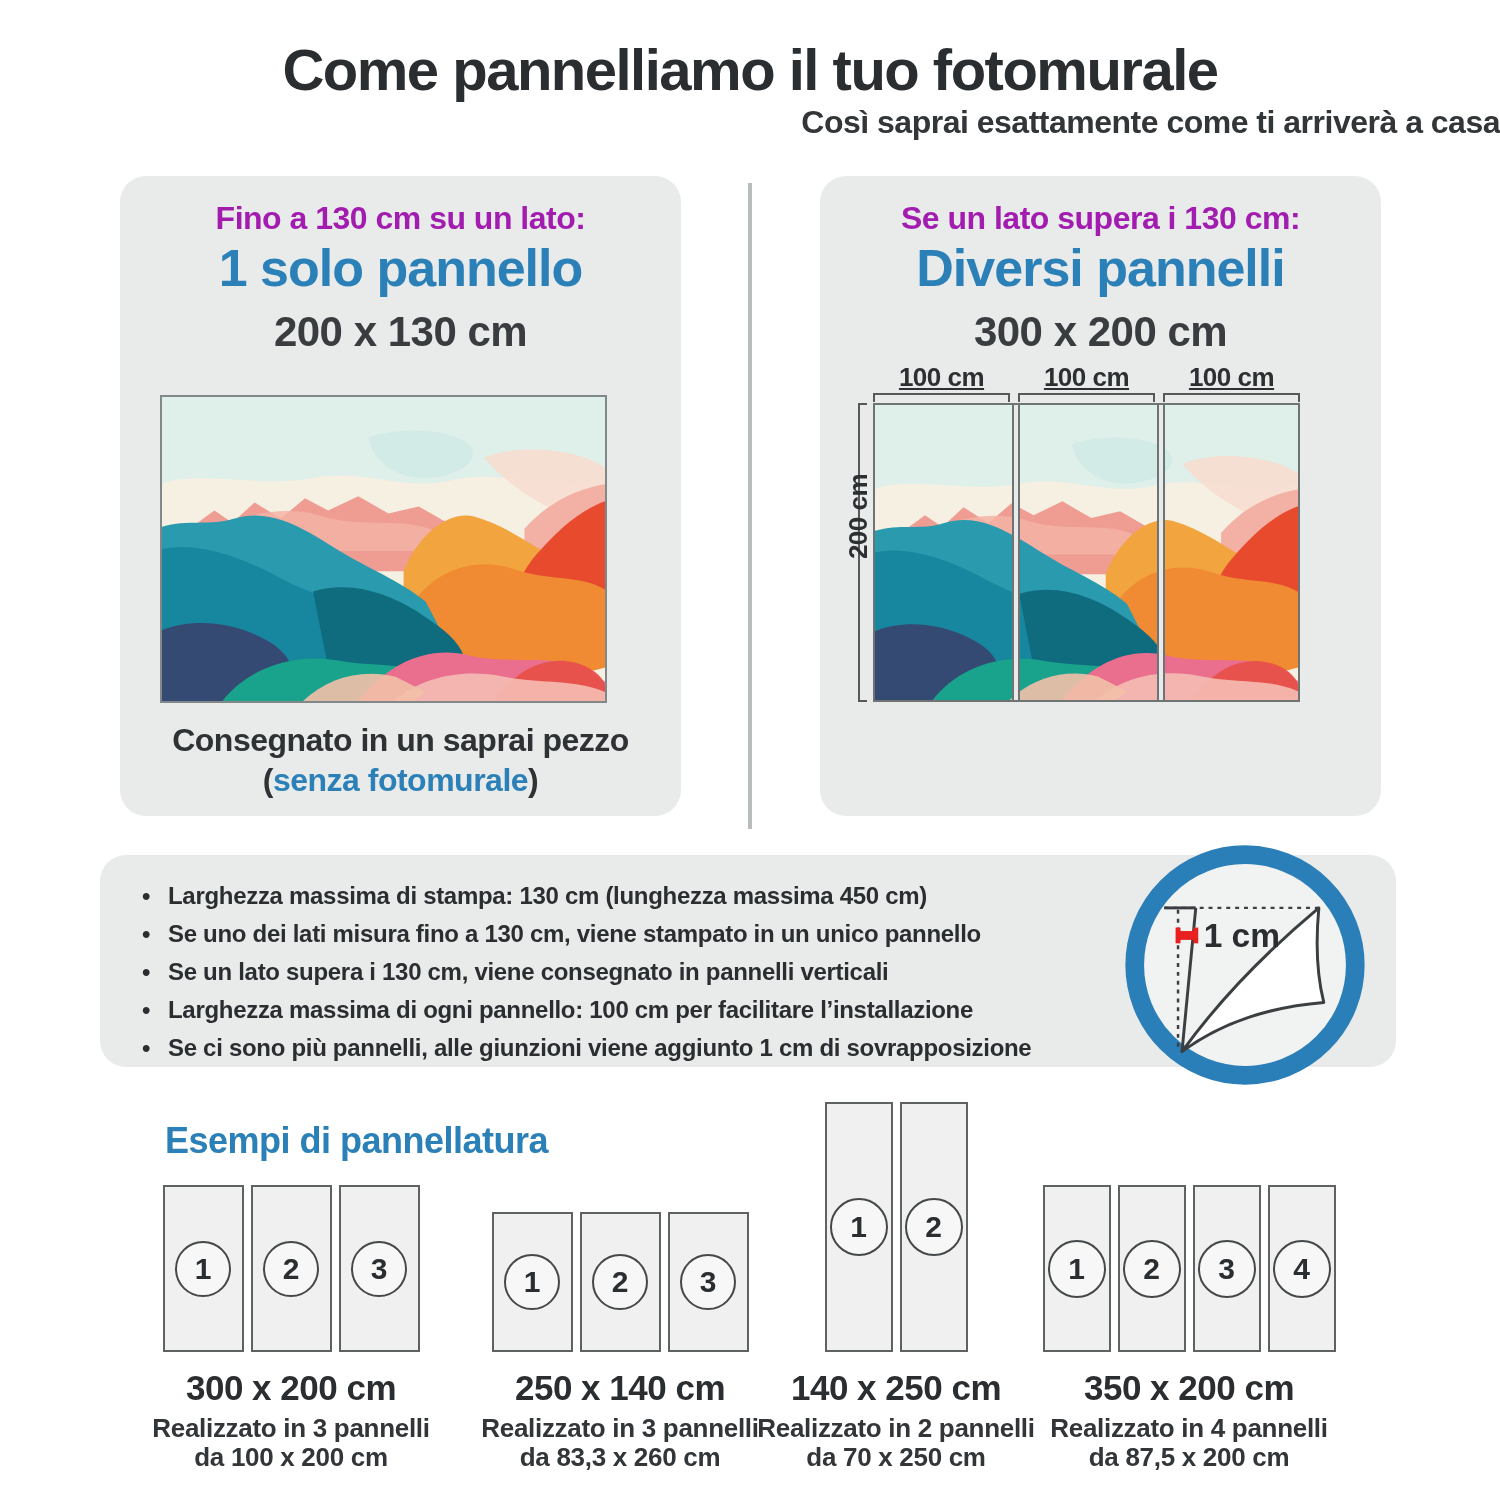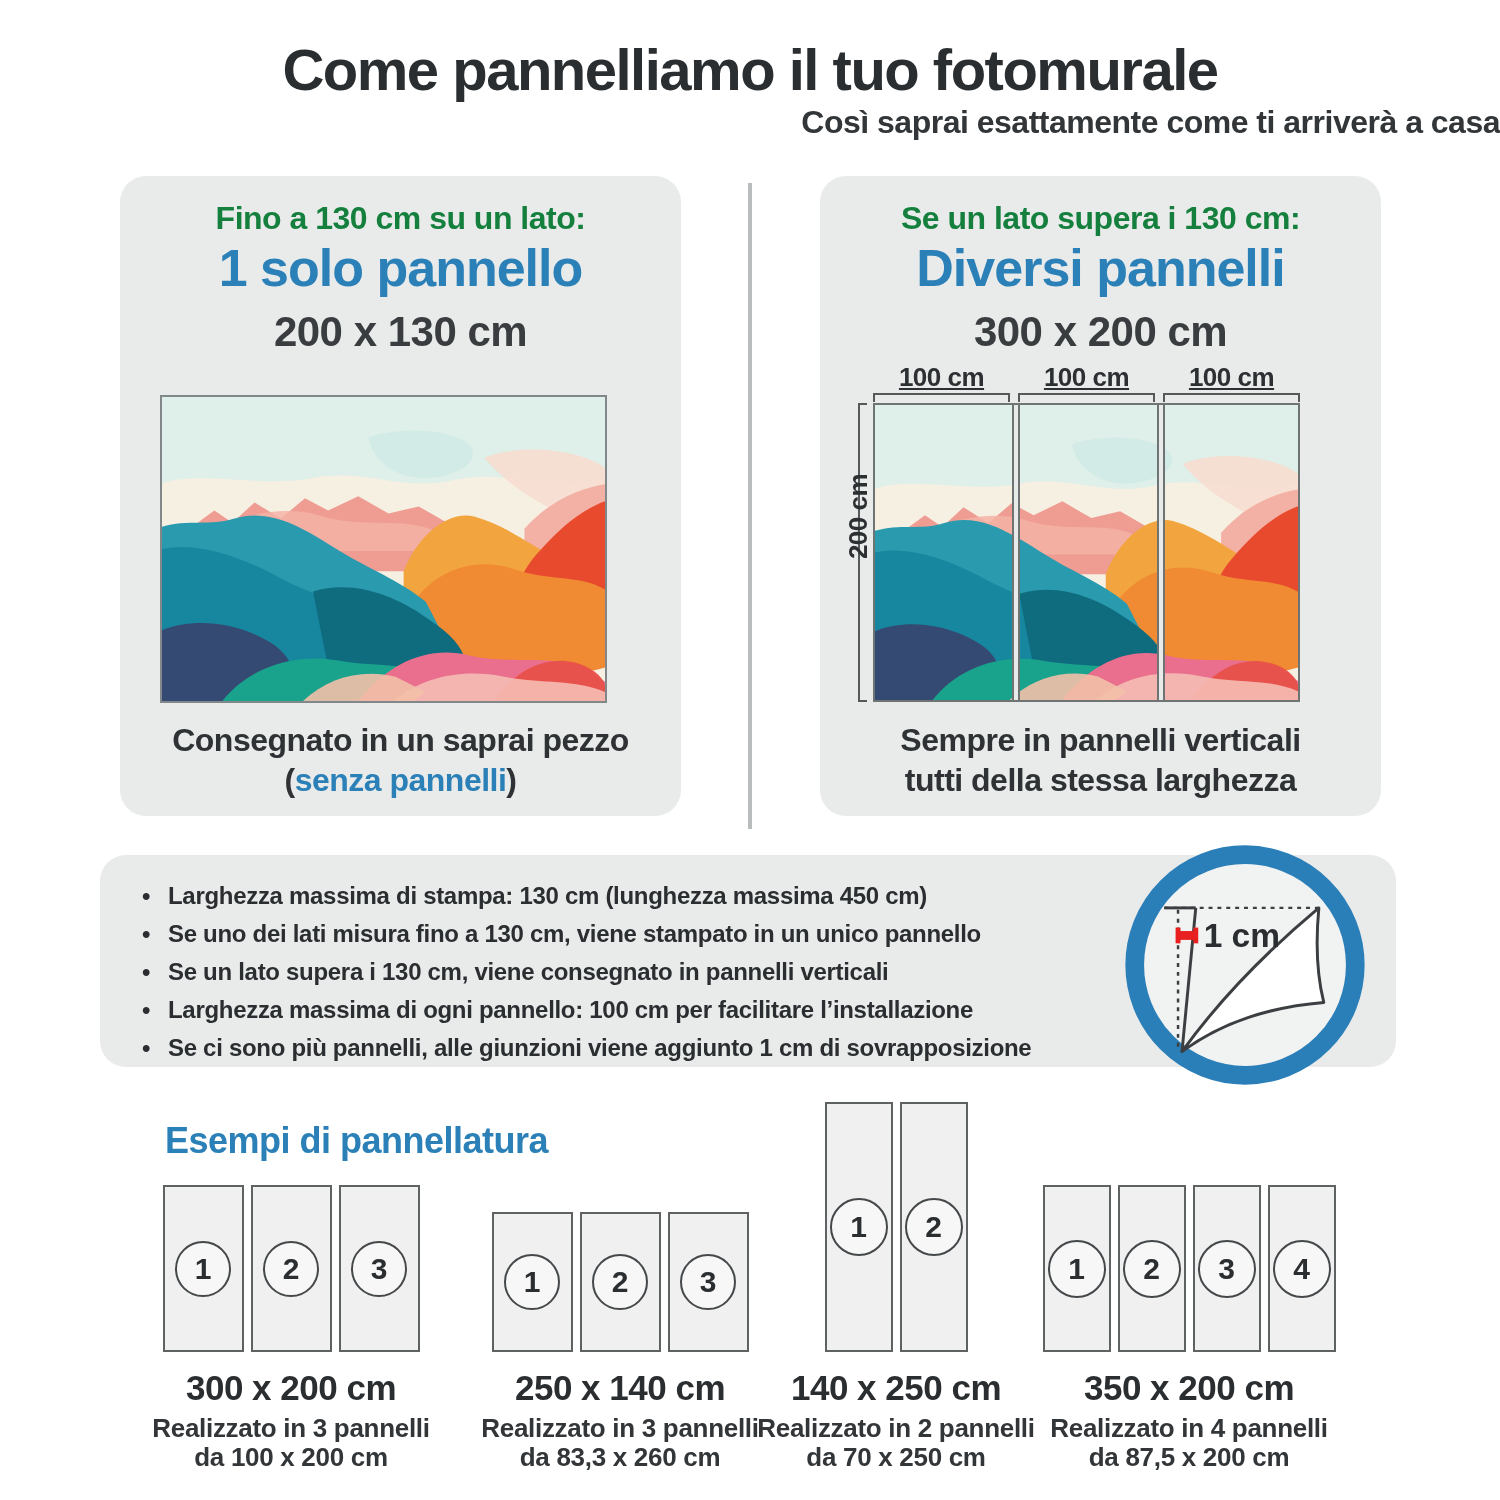--- a/index.html
+++ b/index.html
@@ -12,21 +12,21 @@
   .page-subtitle{position:absolute;top:104px;left:0;width:1500px;text-align:right;
                  font-size:32px;font-weight:bold;letter-spacing:-0.5px;color:#333638;}
 
   
   .box{position:absolute;top:176px;width:561px;height:640px;background:#e9ebeb;border-radius:26px;}
   .box-left{left:120px;}
   .box-right{left:820px;}
   .divider{position:absolute;left:748px;top:183px;width:4px;height:646px;background:#b9bdbd;}
 
   .box-heading{position:absolute;top:24px;left:0;width:100%;text-align:center;
-               font-size:32px;font-weight:bold;letter-spacing:-0.5px;color:#15803d;}
+               font-size:32px;font-weight:bold;letter-spacing:-0.5px;color:#a21caf;}
   .box-highlight{position:absolute;top:62px;left:0;width:100%;text-align:center;
                  font-size:52px;font-weight:bold;letter-spacing:-1px;color:#2b80b8;}
   .box-size{position:absolute;top:132px;left:0;width:100%;text-align:center;
             font-size:42px;font-weight:bold;letter-spacing:-0.5px;color:#3a3d3f;}
   .box-caption{position:absolute;top:544px;left:0;width:100%;text-align:center;
                font-size:32px;font-weight:bold;letter-spacing:-0.5px;line-height:40px;color:#2f3234;}
   .blue-text{color:#2b80b8;}
 
   
   .art-frame{position:absolute;left:40px;top:219px;width:447px;height:308px;
@@ -115,21 +115,21 @@
     <div class="box-heading">Fino a 130 cm su un lato:</div>
     <div class="box-highlight">1 solo pannello</div>
     <div class="box-size">200 x 130 cm</div>
     <div class="art-frame">
       <svg class="art" viewBox="0 0 440 300" preserveAspectRatio="none">
           <use href="#watercolor" xlink:href="#watercolor"></use>
         </svg>
     </div>
     <div class="box-caption">
       <span>Consegnato in un saprai pezzo</span><br>
-      <span>(</span><span class="blue-text">senza pannelli</span><span>)</span>
+      <span>(</span><span class="blue-text">senza fotomurale</span><span>)</span>
     </div>
   </section>
 
   <div class="divider"></div>
 
   <section class="box box-right">
     <div class="box-heading">Se un lato supera i 130 cm:</div>
     <div class="box-highlight">Diversi pannelli</div>
     <div class="box-size">300 x 200 cm</div>
 
@@ -144,24 +144,20 @@
     <div class="v-dim-label">200 cm</div>
 
     <div class="panel-strip">
       <svg class="art" viewBox="0 0 440 300" preserveAspectRatio="none">
           <use href="#watercolor" xlink:href="#watercolor"></use>
         </svg>
       <div class="panel-sep" style="left:137px"></div>
       <div class="panel-sep" style="left:282px"></div>
     </div>
 
-    <div class="box-caption">
-      <span>Sempre in pannelli verticali</span><br>
-      <span>tutti della stessa larghezza</span>
-    </div>
   </section>
 
   <section class="info-box">
     <ul class="info-list">
       <li>
           <span class="dot">•</span>
           <span>Larghezza massima di stampa: 130 cm (lunghezza massima 450 cm)</span>
         </li>
       <li>
           <span class="dot">•</span>

